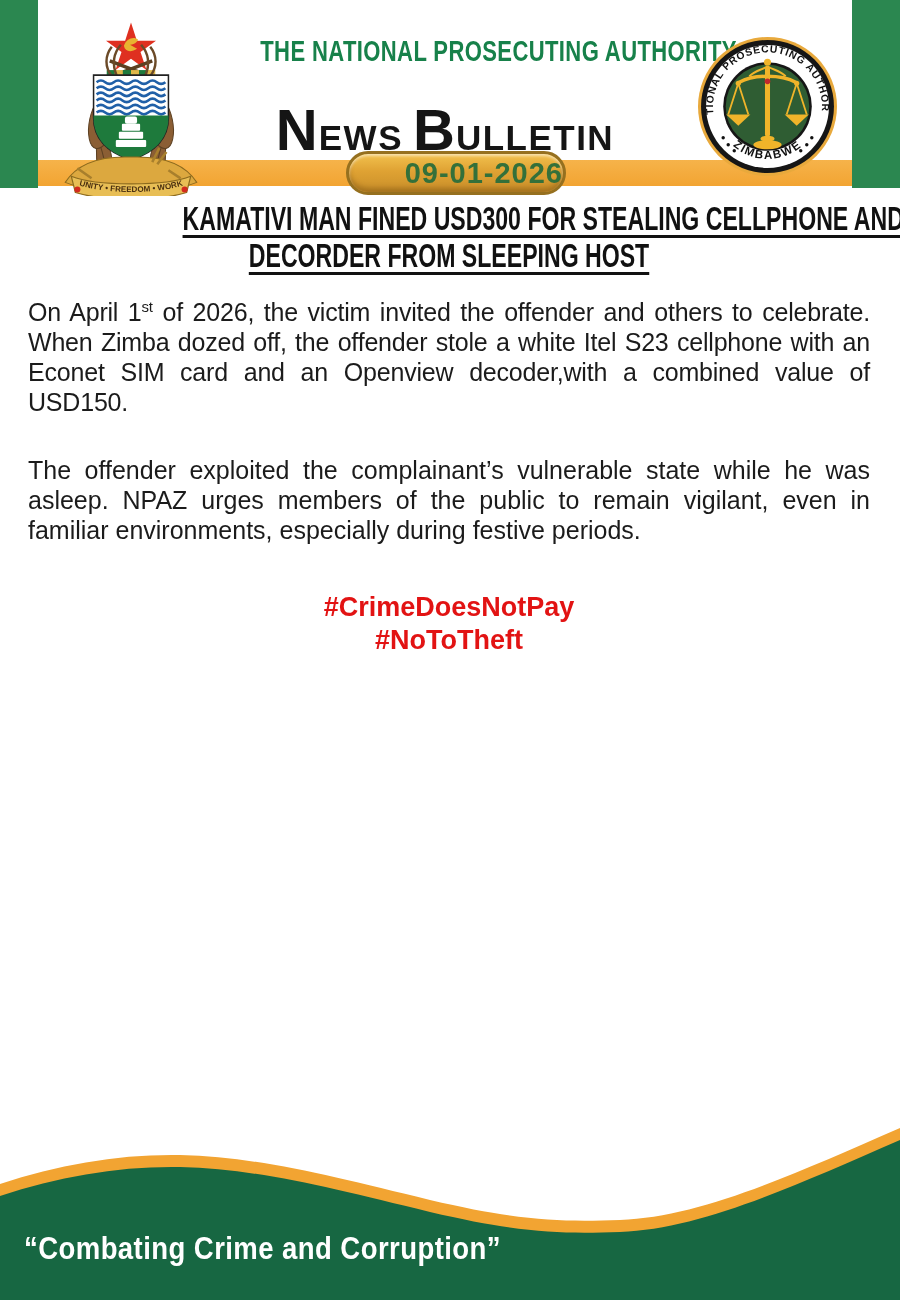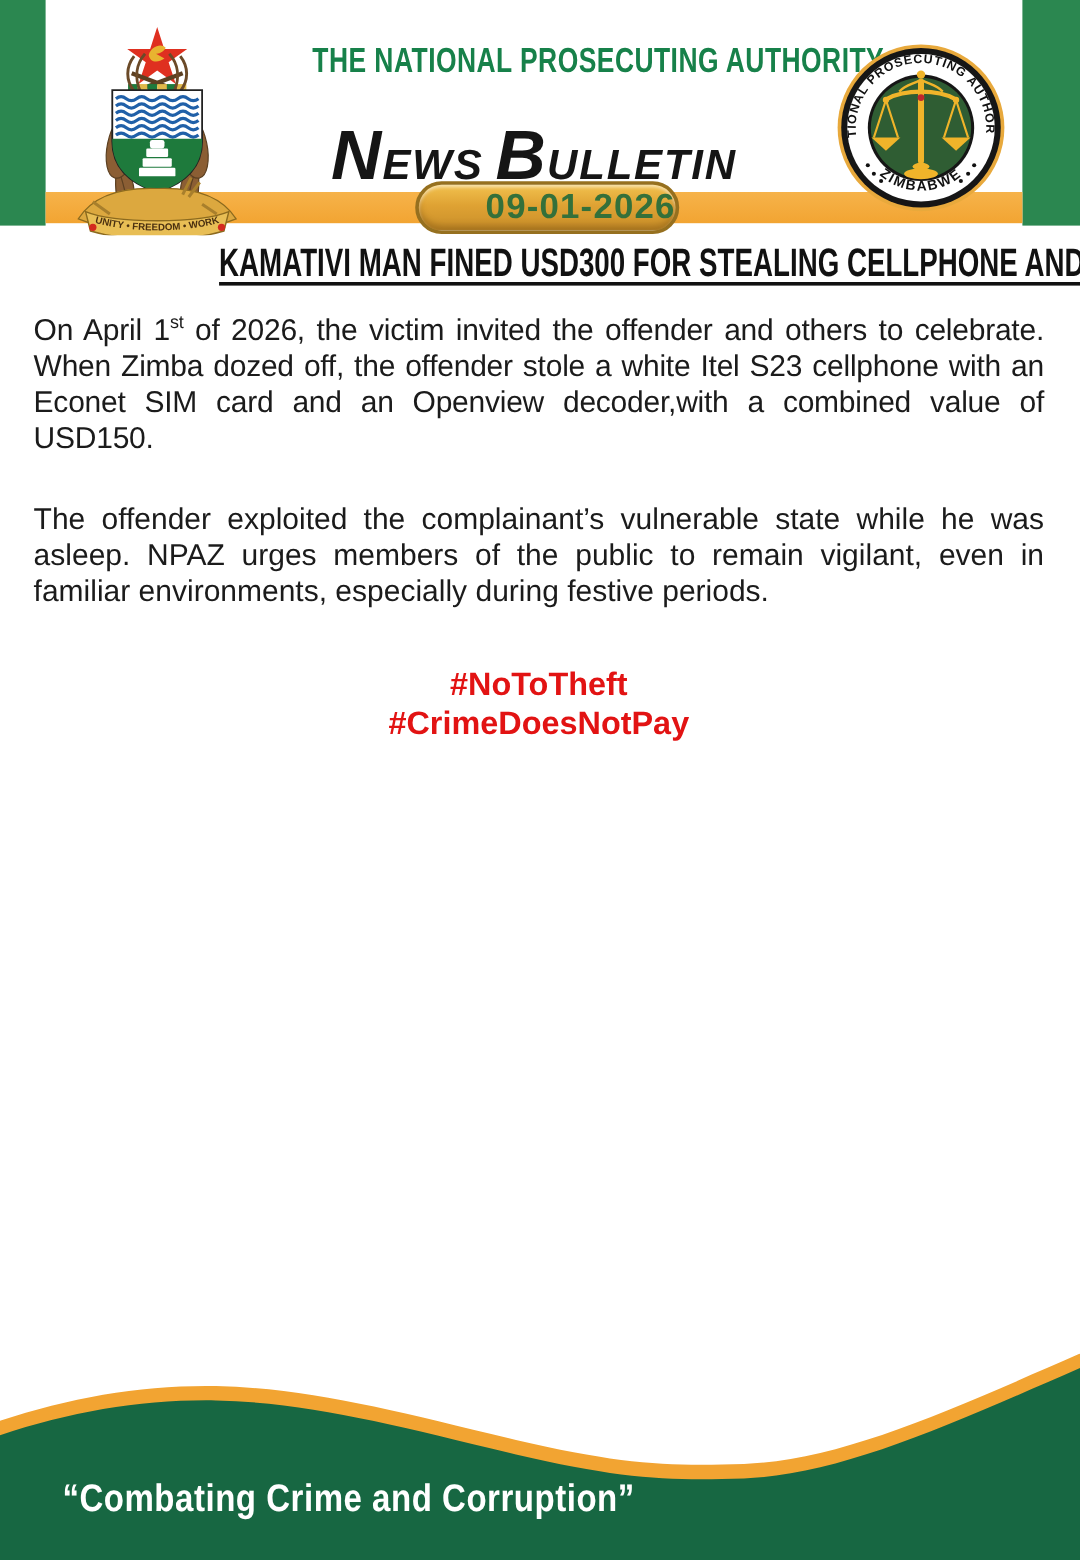--- a/index.html
+++ b/index.html
@@ -11,21 +11,21 @@
   .sidebar{position:absolute;top:0;height:188px;background:#2b8750;}
   .sidebar.left{left:0;width:38px;}
   .sidebar.right{right:0;width:48px;}
   .gold-band{position:absolute;left:38px;top:160px;width:814px;height:26px;
     background:linear-gradient(180deg,#f6b34a,#f2a432);}
   .header-titles{position:absolute;left:185px;top:36px;width:520px;text-align:center;}
   .org-line{display:block;color:#17814a;font-weight:bold;line-height:31px;white-space:nowrap;}
   .org-line .squeeze{display:inline-block;transform:scaleX(.76);transform-origin:center;
     font-size:29px;letter-spacing:.5px;}
   .news-bulletin{position:absolute;left:185px;top:96px;width:520px;text-align:center;
-    color:#151515;white-space:nowrap;font-style:italic;}
+    color:#151515;white-space:nowrap;}
   .news-bulletin .big{font-size:58px;font-weight:bold;letter-spacing:1px;}
   .news-bulletin .small{font-size:35px;font-weight:bold;letter-spacing:1.5px;}
   .news-bulletin .gap{display:inline-block;width:10px;}
   .date-pill{position:absolute;left:346px;top:151px;width:220px;height:44px;
     box-sizing:border-box;border:3px solid #96701f;border-radius:22px;
     background:linear-gradient(180deg,#f2c14e,#dfa233 45%,#c98f2a);
     box-shadow:inset 0 2px 3px rgba(255,255,255,.55), inset 0 -4px 5px rgba(110,70,10,.4);
     display:flex;align-items:center;justify-content:flex-end;}
   .date-pill span{color:#34703a;font-weight:bold;font-size:29px;letter-spacing:1px;}
   .coat{position:absolute;left:45px;top:18px;width:172px;height:178px;}
@@ -40,21 +40,21 @@
     text-decoration:underline;text-decoration-thickness:3px;text-underline-offset:5px;}
   .para{margin:0 0 38px 0;font-size:25px;line-height:30px;text-align:justify;
     letter-spacing:-.2px;}
   .para.bold{font-weight:normal;letter-spacing:0;}
   .para sup{font-size:60%;vertical-align:super;line-height:0;}
   .hashtags{margin-top:46px;text-align:center;color:#e21313;font-weight:bold;
     font-size:27px;line-height:33px;}
 
   
   .footer-wave{position:absolute;left:0;bottom:0;width:900px;height:172px;}
-  .footer-slogan{position:absolute;left:52px;top:1230px;white-space:nowrap;}
+  .footer-slogan{position:absolute;left:24px;top:1230px;white-space:nowrap;}
   .footer-slogan span{display:inline-block;transform:scaleX(.86);transform-origin:left center;
     color:#ffffff;font-weight:bold;font-size:32px;letter-spacing:.5px;}
 </style>
 </head>
 <body>
 
 <div class="sidebar left"></div>
 <div class="sidebar right"></div>
 <div class="gold-band"></div>
 
@@ -160,26 +160,27 @@
     <path d="M29,78 H53 L41,89 Z" fill="#f0b42a"></path>
     <path d="M87,78 H111 L99,89 Z" fill="#f0b42a"></path>
     <ellipse cx="70" cy="102" rx="7" ry="3" fill="#f0b42a"></ellipse>
     <ellipse cx="70" cy="108" rx="14" ry="4.5" fill="#f0b42a"></ellipse>
   </g>
 </svg>
 
 <div class="article">
   <h1 class="headline">
     <span class="hl"><span>KAMATIVI MAN FINED USD300 FOR STEALING CELLPHONE AND</span></span>
+    <span class="hl"><span>DECORDER FROM SLEEPING HOST</span></span>
   </h1>
   <p class="para"><span>On April 1</span><sup>st</sup><span> of  2026, the victim invited the offender and others to celebrate. When Zimba dozed off, the offender stole a white Itel S23 cellphone with an Econet SIM card and an Openview decoder,with a combined value of USD150.</span></p>
   <p class="para bold">The offender exploited the complainant’s vulnerable state while he was asleep. NPAZ urges  members of the public to remain vigilant, even in familiar environments, especially during festive periods.</p>
   <div class="hashtags">
+    <div>#CrimeDoesNotPay</div>
     <div>#NoToTheft</div>
-    <div>#CrimeDoesNotPay</div>
   </div>
 </div>
 
 <svg class="footer-wave" viewBox="0 0 900 172" preserveAspectRatio="none">
   <path d="M0,56 C60,36 120,26 180,27 C260,29 330,48 430,72 C520,93 560,94 620,92 C700,89 790,48 900,0 L900,172 L0,172 Z" fill="#f2a432"></path>
   <path d="M0,68 C60,48 120,38 180,39 C260,41 330,60 430,84 C520,105 560,106 620,104 C700,101 790,60 900,12 L900,172 L0,172 Z" fill="#176742"></path>
 </svg>
 <div class="footer-slogan">
   <span>“Combating Crime and Corruption”</span>
 </div>

